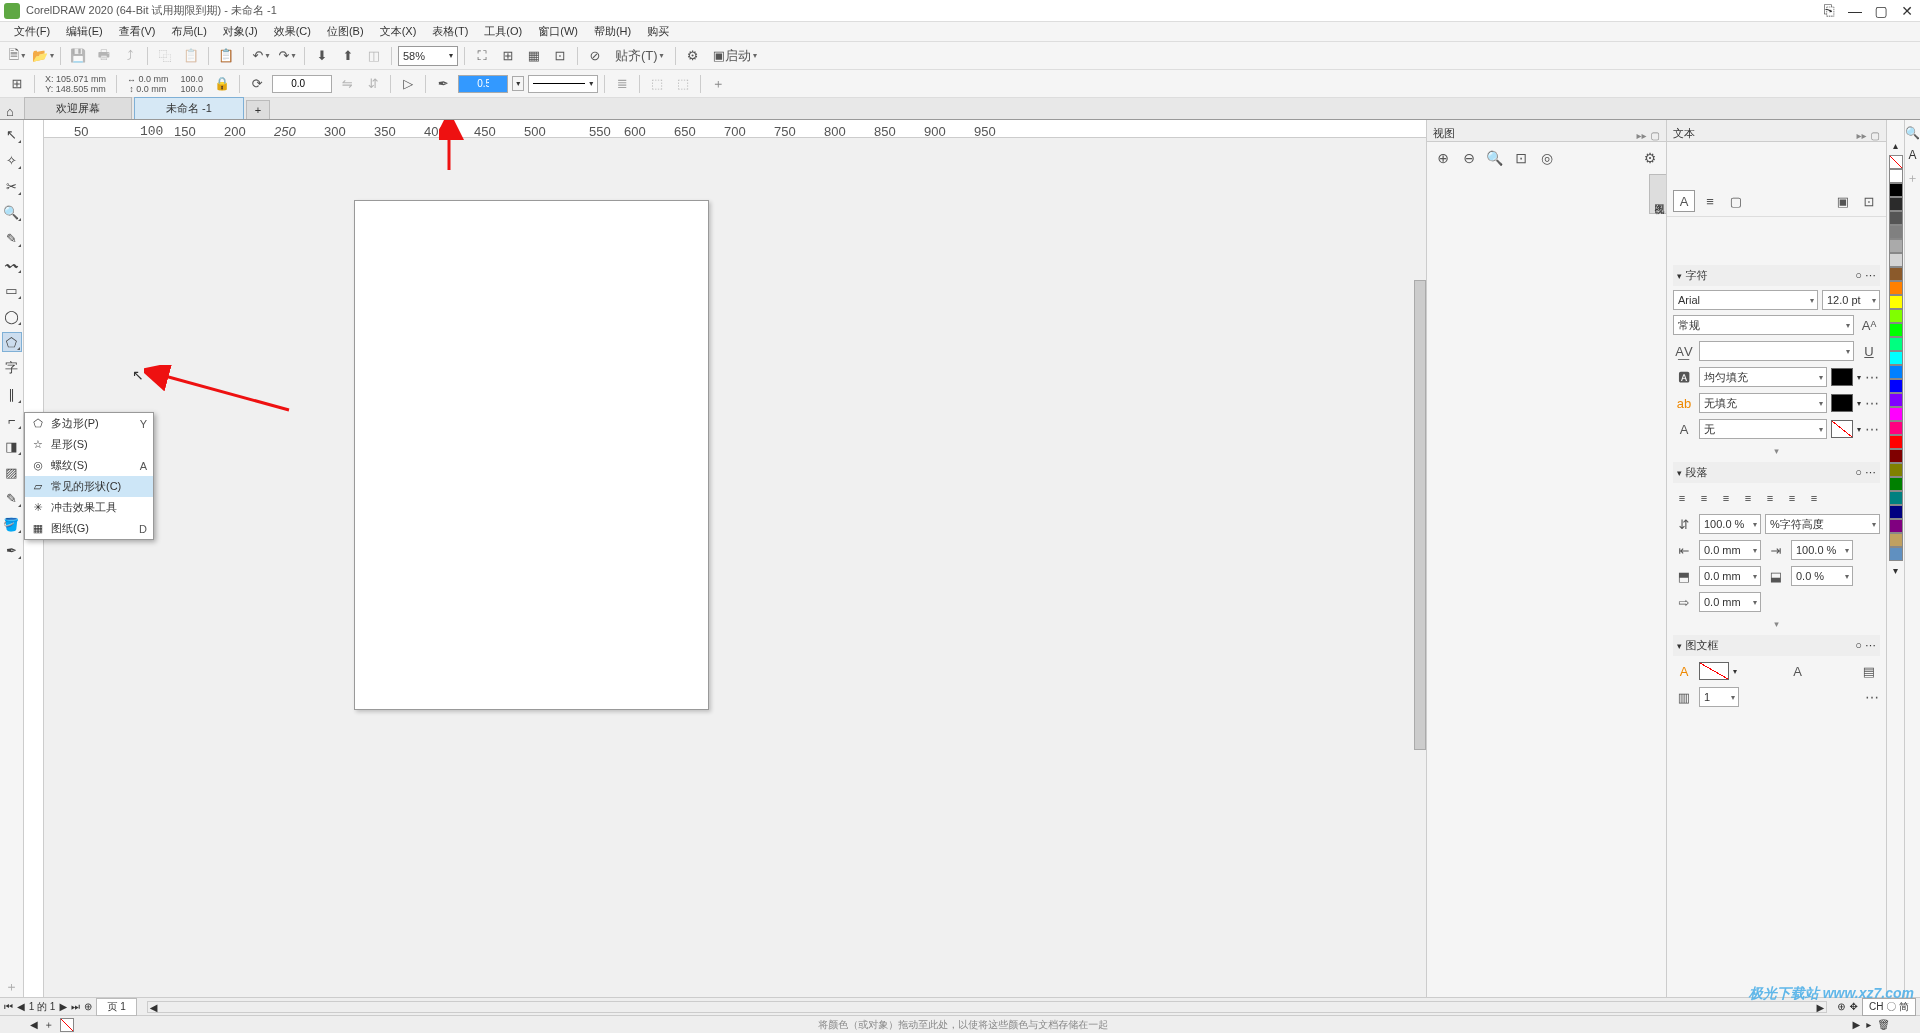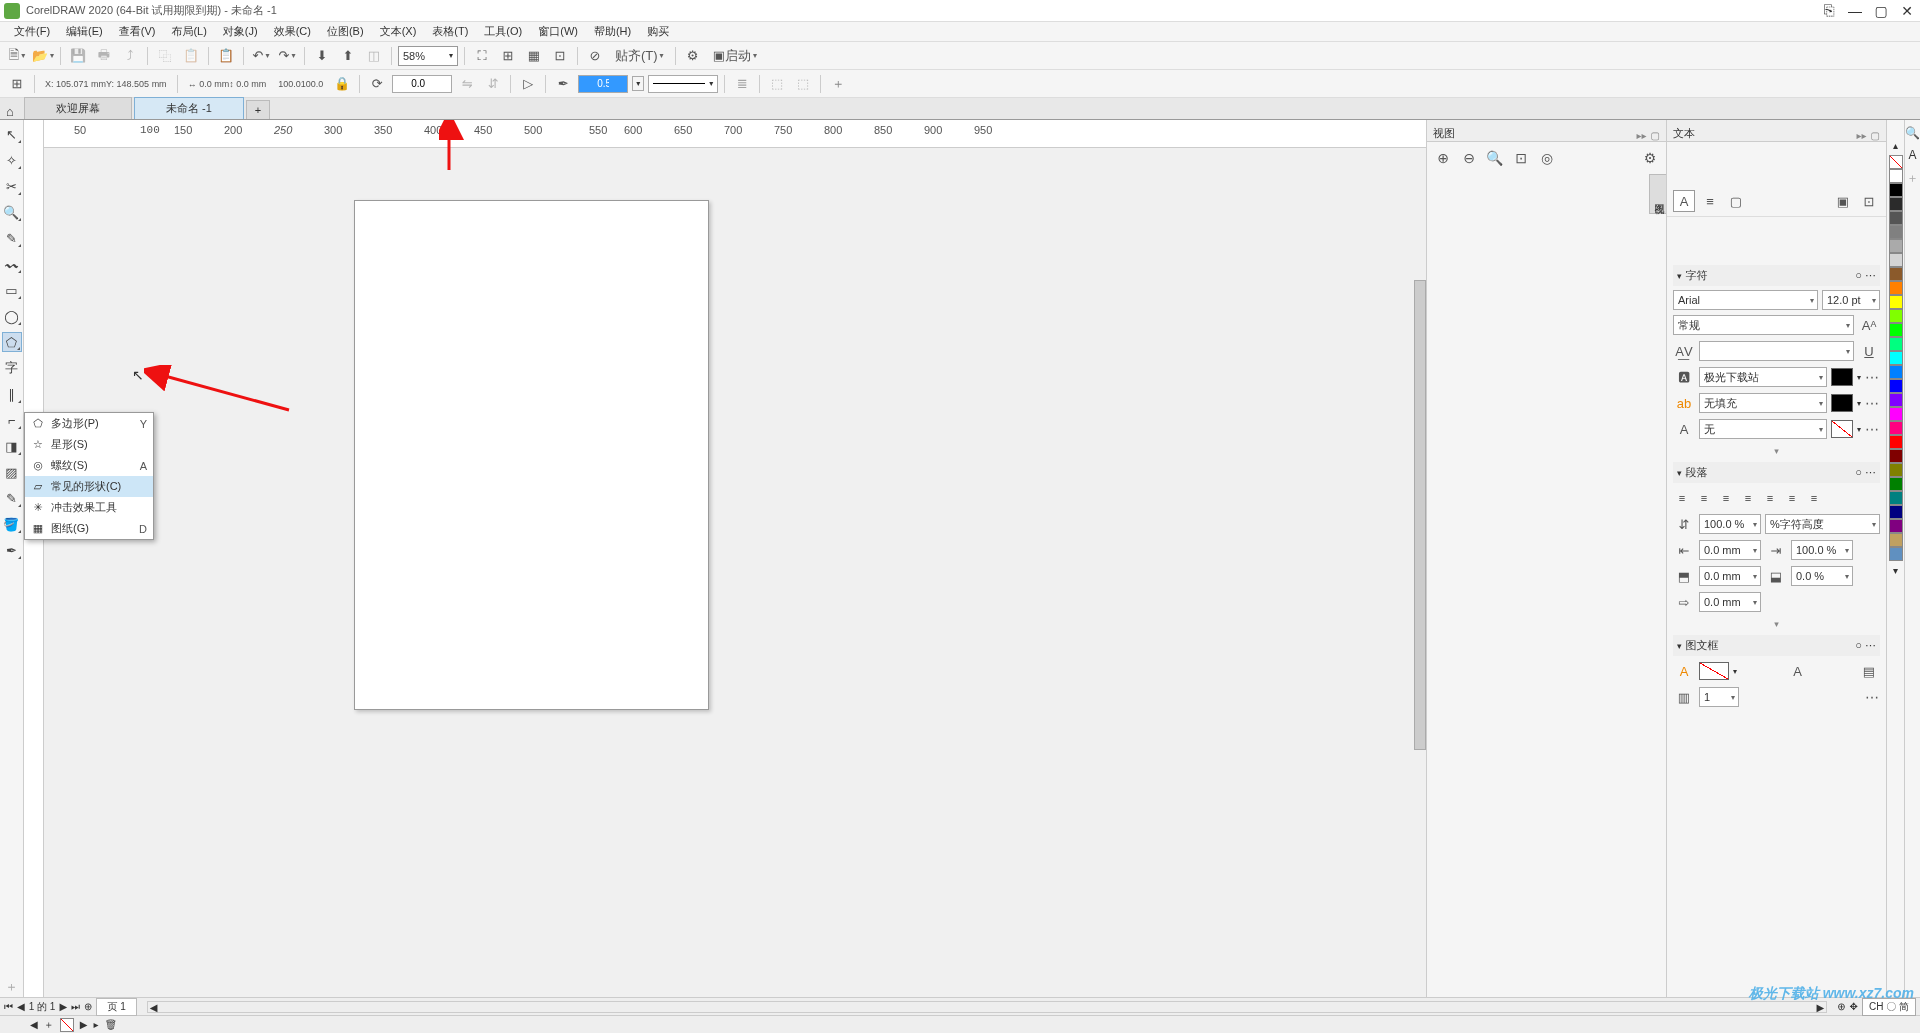--- a/index.html
+++ b/index.html
@@ -19,41 +19,41 @@
 
 .toolbar1 { height: 28px; background: #f5f5f5; display: flex; align-items: center; padding: 0 6px; gap: 4px; border-bottom: 1px solid #ddd; }
 .tb-btn { width: 22px; height: 22px; display: flex; align-items: center; justify-content: center; border: 1px solid transparent; cursor: pointer; font-size: 13px; color: #555;}
 .tb-sep { width: 1px; height: 18px; background: #ccc; margin: 0 2px; }
 .tb-drop { display:flex; align-items:center; }
 .tb-drop .arrow { font-size: 8px; margin-left: 2px; color:#666;}
 .zoom-combo { width: 60px; height: 20px; border: 1px solid #999; background: #fff; display: flex; align-items: center; padding: 0 4px; font-size: 11px; }
 
 
 .toolbar2 { height: 28px; background: #f5f5f5; display: flex; align-items: center; padding: 0 6px; gap: 4px; border-bottom: 1px solid #ddd; }
-.coord-box { display: flex; font-size: 9px; line-height: 10px; color: #555; padding: 0 4px;}
+.coord-box { display: flex; flex-direction: column; font-size: 9px; line-height: 10px; color: #555; padding: 0 4px; text-align: center;}
 .num-input { width: 60px; height: 18px; border: 1px solid #aaa; background: #fff; font-size: 10px; padding: 0 18px;}
 .num-input.sel { background: #3399ff; color: #fff; }
 .line-combo { width: 70px; height: 18px; border: 1px solid #aaa; background: #fff; display:flex; align-items:center; padding:0 4px;}
 .line-combo .line { flex:1; height:1px; background:#000;}
 
 
 .doc-tabs { height: 22px; background: #e8e8e8; display: flex; align-items: flex-end; padding-left: 24px; border-bottom: 1px solid #999; }
 .doc-tab { padding: 3px 31px; font-size: 11px; background: #ddd; border: 1px solid #bbb; border-bottom: none; margin-right: 2px; cursor: pointer; }
 .doc-tab.active { background: #d6e8f5; border-color: #7fb0d6; }
 
 
 .main { display: flex; height: calc(100% - 22px - 20px - 28px - 28px - 22px - 18px - 18px); position: relative; }
 .toolbox { width: 24px; background: #f5f5f5; border-right: 1px solid #ccc; display: flex; flex-direction: column; align-items: center; padding-top: 4px; gap: 6px; }
 .tool { width: 20px; height: 20px; display: flex; align-items: center; justify-content: center; cursor: pointer; font-size: 13px; color: #444; position: relative; }
 .tool.active { background: #cde; border: 1px solid #7fb0d6; }
 .tool .fly { position: absolute; right: 1px; bottom: 1px; width: 0; height: 0; border-left: 3px solid transparent; border-bottom: 3px solid #555; }
 
 .ruler-v { width: 20px; background: #fff; border-right: 1px solid #ccc; }
 .canvas-wrap { flex: 1; background: #f0f0f0; position: relative; overflow: hidden; }
-.ruler-h { height: 28px; background: #fff; border-bottom: 1px solid #ccc; position: relative; font-size: 11px; color: #555;}
+.ruler-h { height: 18px; background: #fff; border-bottom: 1px solid #ccc; position: relative; font-size: 13px; color: #555;}
 .ruler-h .tick { position: absolute; top: 4px; }
 .canvas { position: absolute; left: 310px; top: 80px; width: 355px; height: 510px; background: #fff; border: 1px solid #999; box-shadow: 2px 2px 4px rgba(0,0,0,0.2); }
 
 
 .flyout { position: absolute; left: 24px; top: 292px; width: 130px; background: #fff; border: 1px solid #999; box-shadow: 2px 2px 5px rgba(0,0,0,0.3); z-index: 100; }
 .flyout-item { display: flex; align-items: center; padding: 3px 6px; font-size: 11px; cursor: pointer; gap: 6px;}
 .flyout-item.hover { background: #cde6f7; }
 .flyout-item .ico { width: 14px; display: inline-block; text-align: center; }
 .flyout-item .short { margin-left: auto; color: #555; }
 
@@ -383,21 +383,21 @@
         <div class="combo" style="flex:1">
             <span class="dd">▾</span>
           </div>
         <span class="tb-btn">
             <u>U</u>
           </span>
       </div>
       <div class="field-row">
         <span class="tb-btn">🅰</span>
         <div class="combo" style="flex:1">
-            <span>极光下载站</span>
+            <span>均匀填充</span>
             <span class="dd">▾</span>
           </div>
         <div class="swatch"></div>
           <span style="font-size:8px">▾</span>
         <span class="dots">⋯</span>
       </div>
       <div class="field-row">
         <span class="tb-btn" style="color:#e80">ab</span>
         <div class="combo" style="flex:1">
             <span>无填充</span>
@@ -558,18 +558,19 @@
   </div>
   <span>⊕</span>
   <span>✥</span>
   <div style="border:1px solid #aaa;padding:1px 6px;background:#fff">CH 〇 简</div>
 </div>
 
 <div class="status-fill">
   <span>◀</span>
   <span>＋</span>
   <div class="color-sw" style="background:linear-gradient(to top right,#fff 0 47%,red 47% 53%,#fff 53%)"></div>
+  <span style="color:#888;flex:1;text-align:center">将颜色（或对象）拖动至此处，以使将这些颜色与文档存储在一起</span>
   <span>▶</span>
   <span>▸</span>
   <span>🗑</span>
 </div>
 
 <div class="watermark">极光下载站 www.xz7.com</div>
 
 </body></html>

